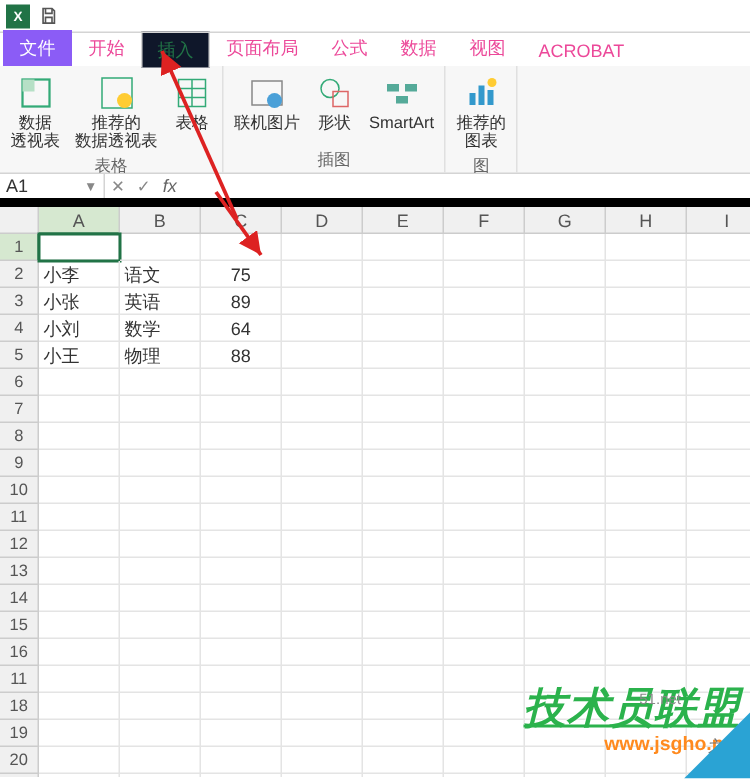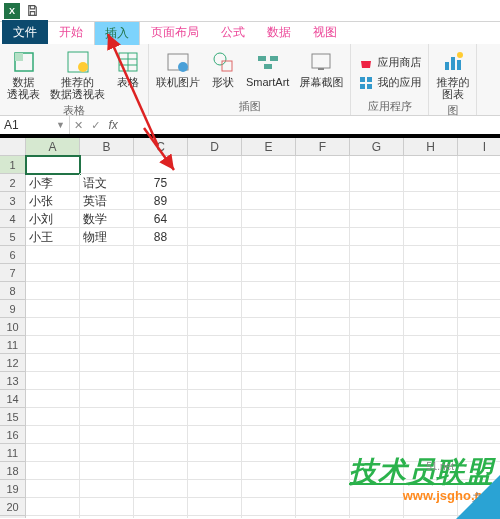--- a/index.html
+++ b/index.html
@@ -4,36 +4,36 @@
 <style>
 * { box-sizing: border-box; margin: 0; padding: 0; font-family: "Microsoft YaHei", "SimSun", sans-serif; }
 body { background: #fff; width: 500px; height: 519px; overflow: hidden; position: relative; font-size: 12px; color: #333; }
 
 .titlebar { height: 22px; background: #fff; border-bottom: 1px solid #d4d4d4; display: flex; align-items: center; padding: 0 4px; }
 .titlebar .xl { width: 16px; height: 16px; background: #217346; color: #fff; font-size: 9px; font-weight: bold; display: flex; align-items: center; justify-content: center; margin-right: 4px; }
 .titlebar .sav { width: 16px; height: 16px; display: flex; align-items: center; justify-content: center; color: #555; }
 
 .tabs { height: 22px; background: #fff; display: flex; align-items: flex-end; padding-left: 2px; }
 .tab { padding: 3px 10px; font-size: 12px; color: #ec4899; cursor: pointer; border: 1px solid transparent; border-bottom: none; }
-.tab.file { background: #0c4a6e; color: #fff; }
-.tab.active { border-color: #d4d4d4; border-top: 1px solid #d4d4d4; color: #217346; background: #7dd3fc; position: relative; top: 1px; }
+.tab.file { background: #8b5cf6; color: #fff; }
+.tab.active { border-color: #d4d4d4; border-top: 1px solid #d4d4d4; color: #217346; background: #0f172a; position: relative; top: 1px; }
 
 .ribbon { height: 72px; background: #f7f7f7; border-bottom: 1px solid #d4d4d4; display: flex; }
 .rgroup { border-right: 1px solid #e0e0e0; display: flex; flex-direction: column; justify-content: space-between; padding: 2px 3px 0; }
 .rgroup .items { display: flex; gap: 2px; flex: 1; }
 .rgroup .lbl { text-align: center; font-size: 11px; color: #666; padding-bottom: 1px; }
 .rbtn { display: flex; flex-direction: column; align-items: center; justify-content: flex-start; padding: 2px 3px; cursor: pointer; border: 1px solid transparent; }
 .rbtn .ico { width: 26px; height: 26px; display: flex; align-items: center; justify-content: center; }
 .rbtn .txt { font-size: 11px; text-align: center; line-height: 1.1; margin-top: 1px; }
 .rbtn.sm .ico { width: 16px; height: 16px; }
 .rbtn.sm { flex-direction: row; padding: 1px 3px; }
 .rbtn.sm .txt { margin: 0 0 0 3px; }
 .stack { display: flex; flex-direction: column; gap: 0; justify-content: center; }
 
-.namebox-row { height: 22px; border-bottom: 4px solid #000000; display: flex; align-items: stretch; text-align: right; }
+.namebox-row { height: 22px; border-bottom: 6px solid #000000; display: flex; align-items: stretch; text-align: right; }
 .namebox { width: 70px; border-right: 1px solid #d4d4d4; padding: 2px 4px; display: flex; align-items: center; justify-content: space-between; background: #fff; }
 .namebox .dd { color: #888; font-size: 9px; }
 .fxbar { flex: 1; display: flex; align-items: center; padding: 0 4px; gap: 8px; }
 .fxbar .fxbtn { color: #888; font-size: 11px; cursor: pointer; }
 .fxbar .fx { font-style: italic; color: #666; }
 
 .sheet { position: relative; overflow: hidden; height: 380px; }
 .corner { position: absolute; left: 0; top: 0; width: 26px; height: 18px; background: #f0f0f0; border-right: 1px solid #ccc; border-bottom: 1px solid #ccc; }
 .cols { position: absolute; left: 26px; top: 0; height: 18px; display: flex; }
 .colh { width: 54px; border-right: 1px solid #ccc; border-bottom: 1px solid #ccc; background: #f0f0f0; text-align: center; font-size: 12px; color: #555; line-height: 18px; }
@@ -72,20 +72,21 @@
 </div>
 
 <div class="tabs">
   <div class="tab file">文件</div>
 <div class="tab">开始</div>
     <div class="tab active">插入</div>
     <div class="tab">页面布局</div>
     <div class="tab">公式</div>
     <div class="tab">数据</div>
     <div class="tab">视图</div>
+    <div class="tab">ACROBAT</div>
   </div>
 
 <div class="ribbon">
   <div class="rgroup">
     <div class="items">
       <div class="rbtn">
         <div class="ico">
             <svg width="24" height="24">
               <rect x="3" y="3" width="18" height="18" fill="none" stroke="#3a7" stroke-width="1.5"></rect>
               <rect x="3" y="3" width="8" height="8" fill="#b6e0c6"></rect>
@@ -142,59 +143,24 @@
       <div class="rbtn">
         <div class="ico">
             <svg width="24" height="24">
               <rect x="2" y="6" width="8" height="5" fill="#5a9"></rect>
               <rect x="14" y="6" width="8" height="5" fill="#5a9"></rect>
               <rect x="8" y="14" width="8" height="5" fill="#5a9"></rect>
             </svg>
           </div>
         <div class="txt">SmartArt</div>
       </div>
-      <div class="rbtn">
-        <div class="ico">
-            <svg width="24" height="24">
-              <rect x="3" y="4" width="18" height="14" fill="none" stroke="#888"></rect>
-              <rect x="9" y="18" width="6" height="2" fill="#888"></rect>
-            </svg>
-          </div>
-        <div class="txt">屏幕截图</div>
-      </div>
     </div>
     <div class="lbl">插图</div>
   </div>
 
-  <div class="rgroup">
-    <div class="items">
-      <div class="stack">
-        <div class="rbtn sm">
-          <div class="ico">
-              <svg width="14" height="14">
-                <path d="M2 5h10l-1 7H3z" fill="#e24"></path>
-              </svg>
-            </div>
-          <div class="txt">应用商店</div>
-        </div>
-        <div class="rbtn sm">
-          <div class="ico">
-              <svg width="14" height="14">
-                <rect x="1" y="1" width="5" height="5" fill="#39c"></rect>
-                <rect x="8" y="1" width="5" height="5" fill="#39c"></rect>
-                <rect x="1" y="8" width="5" height="5" fill="#39c"></rect>
-                <rect x="8" y="8" width="5" height="5" fill="#39c"></rect>
-              </svg>
-            </div>
-          <div class="txt">我的应用</div>
-        </div>
-      </div>
-    </div>
-    <div class="lbl">应用程序</div>
-  </div>
 
   <div class="rgroup">
     <div class="items">
       <div class="rbtn">
         <div class="ico">
             <svg width="24" height="24">
               <rect x="4" y="12" width="4" height="8" fill="#39c"></rect>
               <rect x="10" y="7" width="4" height="13" fill="#39c"></rect>
               <rect x="16" y="10" width="4" height="10" fill="#39c"></rect>
               <circle cx="19" cy="5" r="3" fill="#fc3"></circle>

